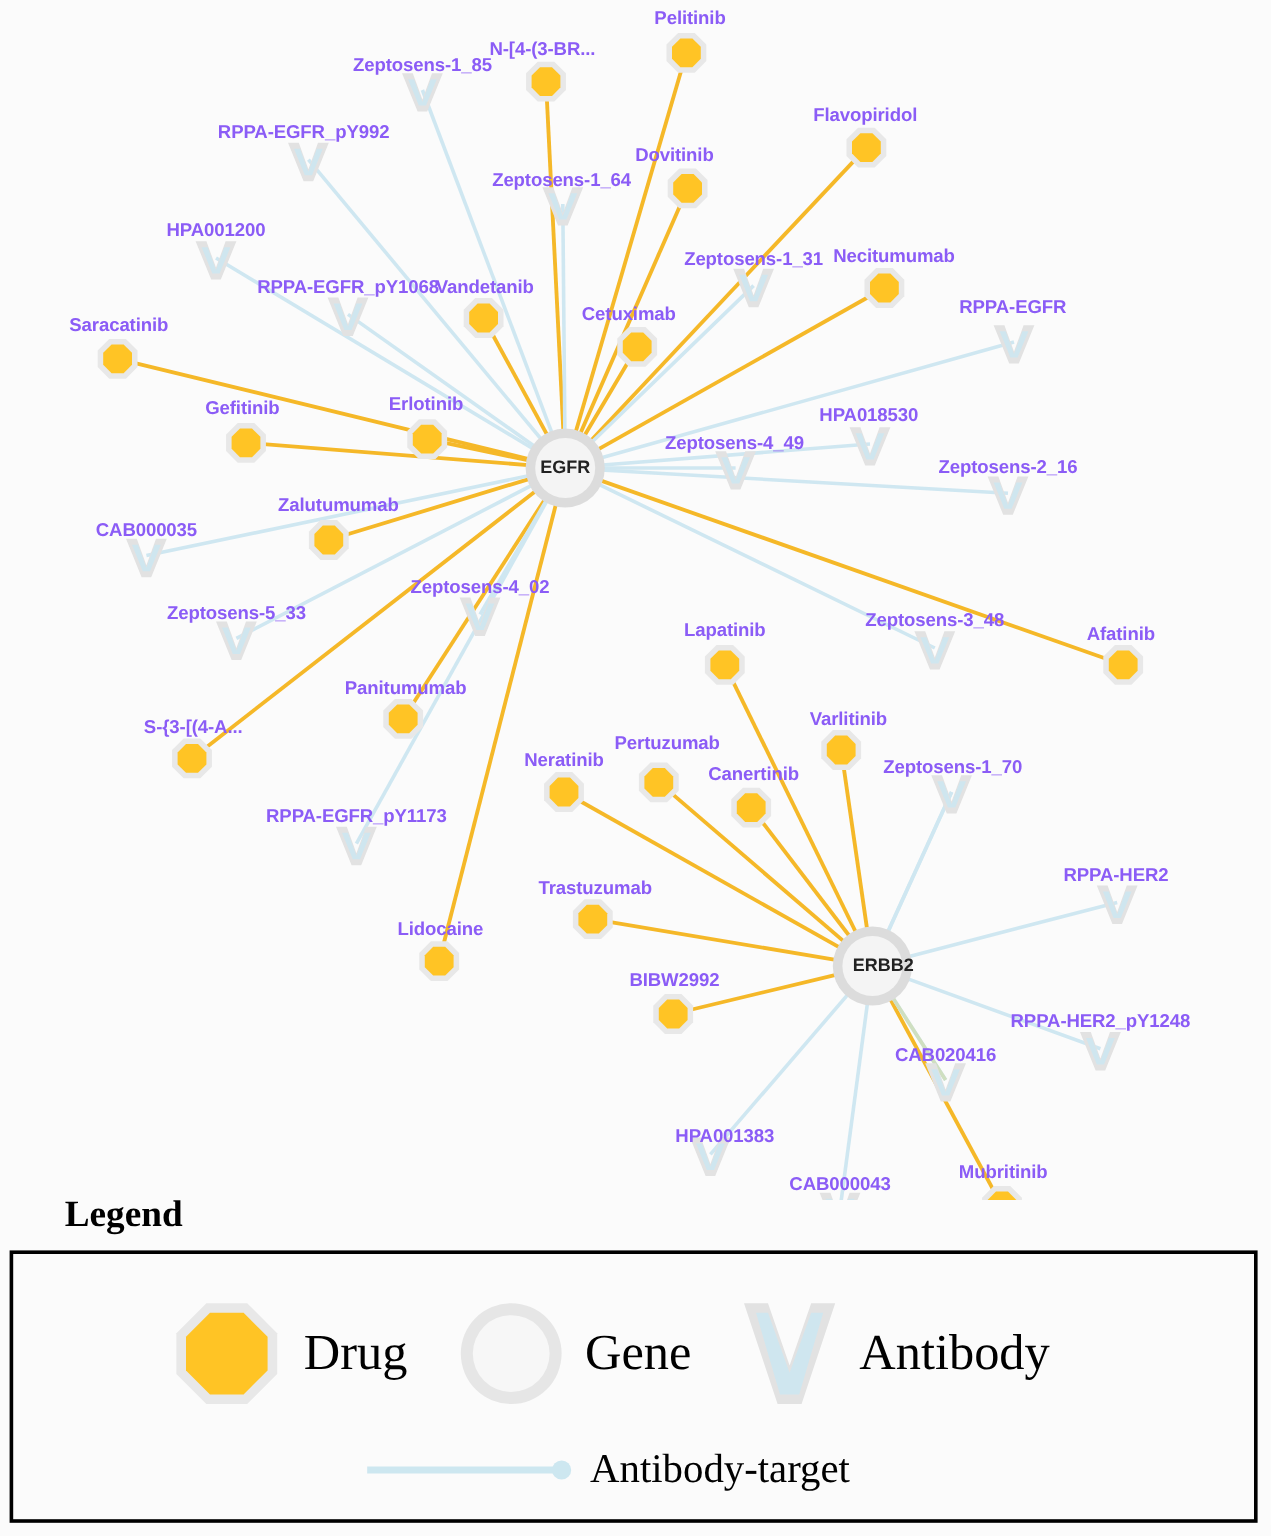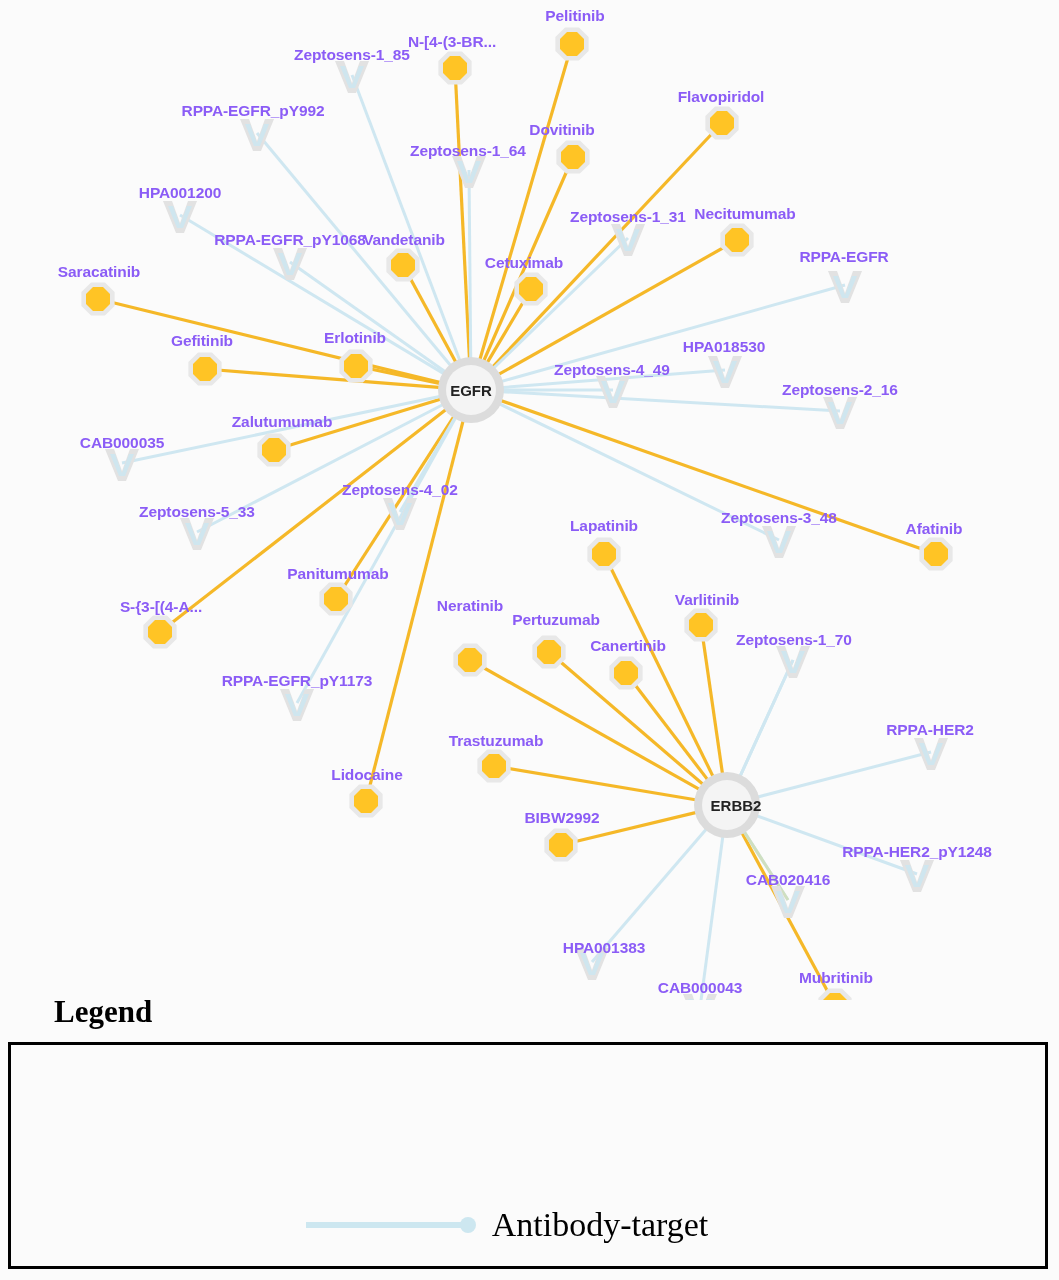--- a/index.html
+++ b/index.html
@@ -265,21 +265,21 @@
         <div class="node-label" style="left: 99px; top: 272px;">Saracatinib</div>
         <div class="node-label" style="left: 202px; top: 341px;">Gefitinib</div>
         <div class="node-label" style="left: 355px; top: 338px;">Erlotinib</div>
         <div class="node-label" style="left: 282px; top: 422px;">Zalutumumab</div>
         <div class="node-label" style="left: 934px; top: 529px;">Afatinib</div>
         <div class="node-label" style="left: 604px; top: 526px;">Lapatinib</div>
         <div class="node-label" style="left: 707px; top: 600px;">Varlitinib</div>
         <div class="node-label" style="left: 338px; top: 574px;">Panitumumab</div>
         <div class="node-label" style="left: 161px; top: 607px;">S-{3-[(4-A...</div>
         <div class="node-label" style="left: 556px; top: 620px;">Pertuzumab</div>
-        <div class="node-label" style="left: 470px; top: 606px;">Neratinib</div>
+        <div class="node-label" style="left: 470px; top: 634px;">Neratinib</div>
         <div class="node-label" style="left: 628px; top: 646px;">Canertinib</div>
         <div class="node-label" style="left: 496px; top: 741px;">Trastuzumab</div>
         <div class="node-label" style="left: 367px; top: 775px;">Lidocaine</div>
         <div class="node-label" style="left: 562px; top: 818px;">BIBW2992</div>
         <div class="node-label" style="left: 836px; top: 978px;">Mubritinib</div>
         <div class="node-label" style="left: 352px; top: 55px;">Zeptosens-1_85</div>
         <div class="node-label" style="left: 253px; top: 111px;">RPPA-EGFR_pY992</div>
         <div class="node-label" style="left: 468px; top: 151px;">Zeptosens-1_64</div>
         <div class="node-label" style="left: 180px; top: 193px;">HPA001200</div>
         <div class="node-label" style="left: 628px; top: 217px;">Zeptosens-1_31</div>
@@ -300,20 +300,43 @@
         <div class="node-label" style="left: 592px; top: 948px; padding-left: 24px;">HPA001383</div>
         <div class="node-label" style="left: 700px; top: 988px;">CAB000043</div>
         <div class="gene-label" style="left: 471px; top: 390px;">EGFR</div>
         <div class="gene-label" style="left: 736px; top: 805px;">ERBB2</div>
       </div>
   </div>
 
   <div id="legend-title">Legend</div>
   <div id="legend-box"></div>
 
+  <div class="legend-row1">
+    <div class="legend-item">
+      <svg width="96" height="96" viewBox="0 0 96 96">
+        <polygon points="31,6 65,6 90,31 90,65 65,90 31,90 6,65 6,31" fill="#E8E8E8"></polygon>
+        <polygon points="34,14 62,14 82,34 82,62 62,82 34,82 14,62 14,34" fill="#FFC425"></polygon>
+      </svg>
+      <span class="legend-text">Drug</span>
+    </div>
+    <div class="legend-item">
+      <svg width="92" height="92" viewBox="0 0 92 92">
+        <circle cx="46" cy="46" r="42" fill="#E6E6E6"></circle>
+        <circle cx="46" cy="46" r="32" fill="#F7F7F7"></circle>
+      </svg>
+      <span class="legend-text">Gene</span>
+    </div>
+    <div class="legend-item">
+      <svg width="84" height="96" viewBox="0 0 84 96">
+        <path d="M4 6 L24 6 L42 58 L60 6 L80 6 L52 90 L32 90 Z" fill="#E2E2E2"></path>
+        <path d="M14 14 L24 14 L42 64 L60 14 L70 14 L50 82 L34 82 Z" fill="#CFE6EF"></path>
+      </svg>
+      <span class="legend-text">Antibody</span>
+    </div>
+  </div>
 
   <div class="legend-row2">
     <div class="legend-item">
       <svg width="180" height="30" viewBox="0 0 180 30">
         <line x1="4" y1="15" x2="162" y2="15" stroke="#CDE7F0" stroke-width="6"></line>
         <circle cx="166" cy="15" r="8" fill="#CDE7F0"></circle>
       </svg>
       <span class="legend-text2">Antibody-target</span>
     </div>
   </div>

